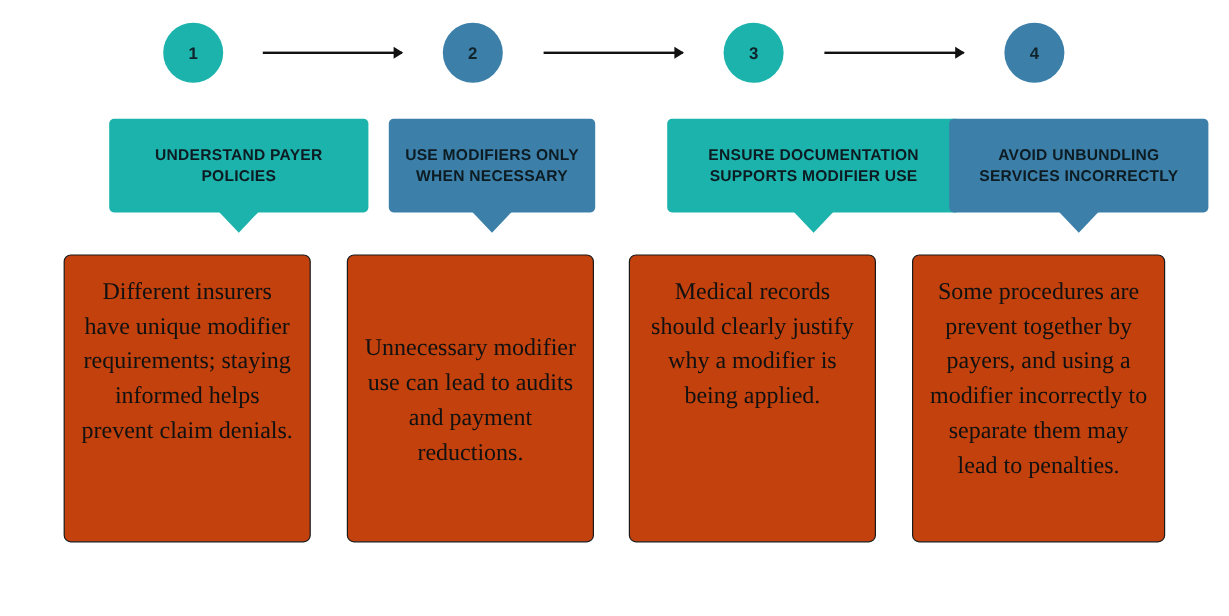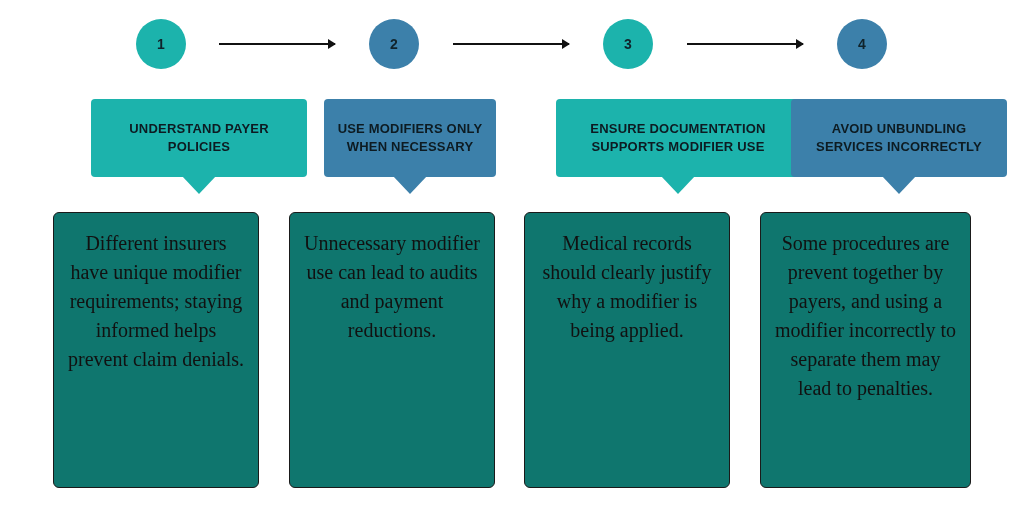--- a/index.html
+++ b/index.html
@@ -99,22 +99,22 @@
     border-left: 17px solid transparent;
     border-right: 17px solid transparent;
     border-top-width: 18px;
     border-top-style: solid;
   }
 
   
   .detail-box {
     position: absolute;
     top: 212px;
-    height: 276px;
-    background: #0f766e;
+    height: 240px;
+    background: #c2410c;
     border: 1.6px solid #1a1a1a;
     border-radius: 6px;
     box-sizing: border-box;
     padding: 16px 12px 12px 12px;
     display: flex;
     align-items: flex-start;
     justify-content: center;
   }
   .detail-text {
     font-family: "Liberation Serif", serif;
@@ -197,21 +197,21 @@
     <div class="banner" style="background: rgb(60, 128, 170);">
       <span class="banner-label">AVOID UNBUNDLING SERVICES INCORRECTLY</span>
       <span class="banner-tail" style="border-top-color: rgb(60, 128, 170);"></span>
     </div>
   </div>
 
   <div class="detail-box box-1" style="border-color: rgb(26, 26, 26);">
     <p class="detail-text" style="margin:0;">Different insurers have unique modifier requirements; staying informed helps prevent claim denials.</p>
   </div>
 
-  <div class="detail-box box-2" style="border-color: rgb(26, 26, 26);">
+  <div class="detail-box box-2" style="border-color: rgb(26, 26, 26); align-items: center;">
     <p class="detail-text" style="margin:0;">Unnecessary modifier use can lead to audits and payment reductions.</p>
   </div>
 
   <div class="detail-box box-3" style="border-color: rgb(26, 26, 26);">
     <p class="detail-text" style="margin:0;">Medical records should clearly justify why a modifier is being applied.</p>
   </div>
 
   <div class="detail-box box-4" style="border-color: rgb(26, 26, 26);">
     <p class="detail-text" style="margin:0;">Some procedures are prevent together by payers, and using a modifier incorrectly to separate them may lead to penalties.</p>
   </div>

